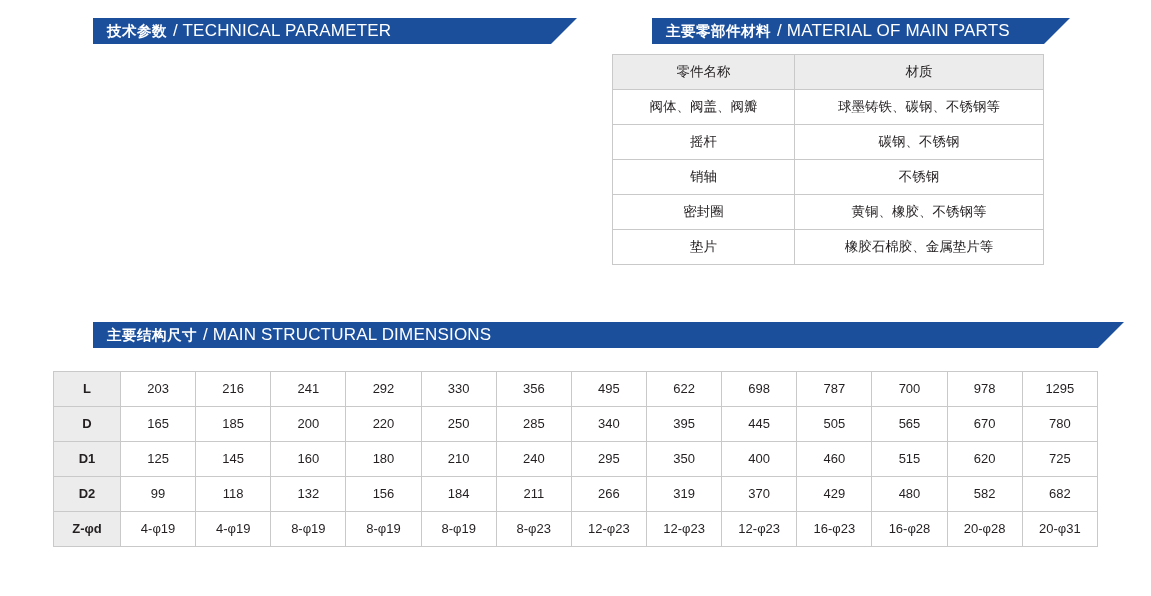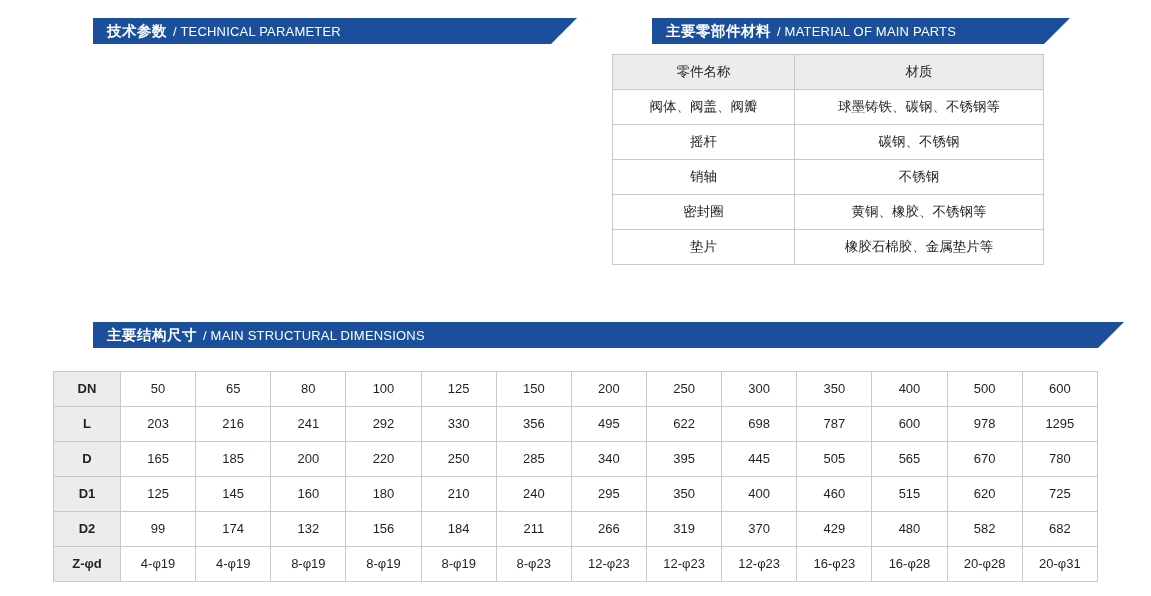--- a/index.html
+++ b/index.html
@@ -38,21 +38,21 @@
     height: 0;
     border-top: 26px solid #1b4f9c;
     border-right: 26px solid transparent;
   }
   .section-head .cn {
     font-size: 14.5px;
     font-weight: bold;
     letter-spacing: 0.5px;
   }
   .section-head .en {
-    font-size: 13px;
+    font-size: 17px;
     font-weight: normal;
     margin-left: 6px;
     letter-spacing: 0.2px;
   }
   .head-wrap {
     position: relative;
     padding-left: 40px;
   }
 
   
@@ -192,49 +192,33 @@
             <col>
             <col>
             <col>
             <col>
             <col>
             <col>
             <col>
             <col>
         </colgroup>
         <tbody id="dim-body">
-            <tr>
-              <td class="rowlabel">DN</td>
-              <td>50</td>
-              <td>65</td>
-              <td>80</td>
-              <td>100</td>
-              <td>125</td>
-              <td>150</td>
-              <td>200</td>
-              <td>250</td>
-              <td>300</td>
-              <td>350</td>
-              <td>400</td>
-              <td>500</td>
-              <td>600</td>
-            </tr>
             <tr>
               <td class="rowlabel">L</td>
               <td>203</td>
               <td>216</td>
               <td>241</td>
               <td>292</td>
               <td>330</td>
               <td>356</td>
               <td>495</td>
               <td>622</td>
               <td>698</td>
               <td>787</td>
-              <td>600</td>
+              <td>700</td>
               <td>978</td>
               <td>1295</td>
             </tr>
             <tr>
               <td class="rowlabel">D</td>
               <td>165</td>
               <td>185</td>
               <td>200</td>
               <td>220</td>
               <td>250</td>
@@ -259,21 +243,21 @@
               <td>350</td>
               <td>400</td>
               <td>460</td>
               <td>515</td>
               <td>620</td>
               <td>725</td>
             </tr>
             <tr>
               <td class="rowlabel">D2</td>
               <td>99</td>
-              <td>174</td>
+              <td>118</td>
               <td>132</td>
               <td>156</td>
               <td>184</td>
               <td>211</td>
               <td>266</td>
               <td>319</td>
               <td>370</td>
               <td>429</td>
               <td>480</td>
               <td>582</td>

